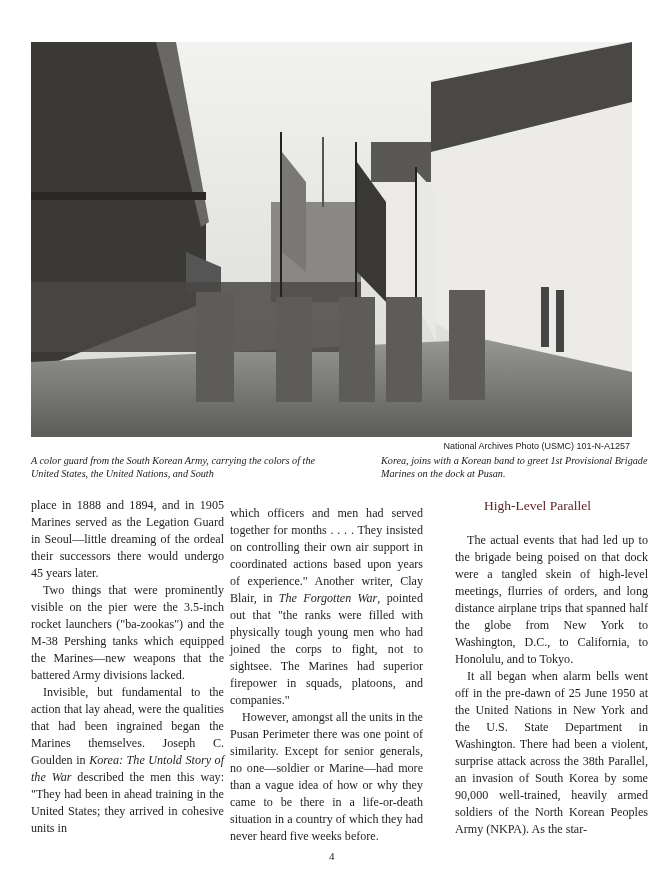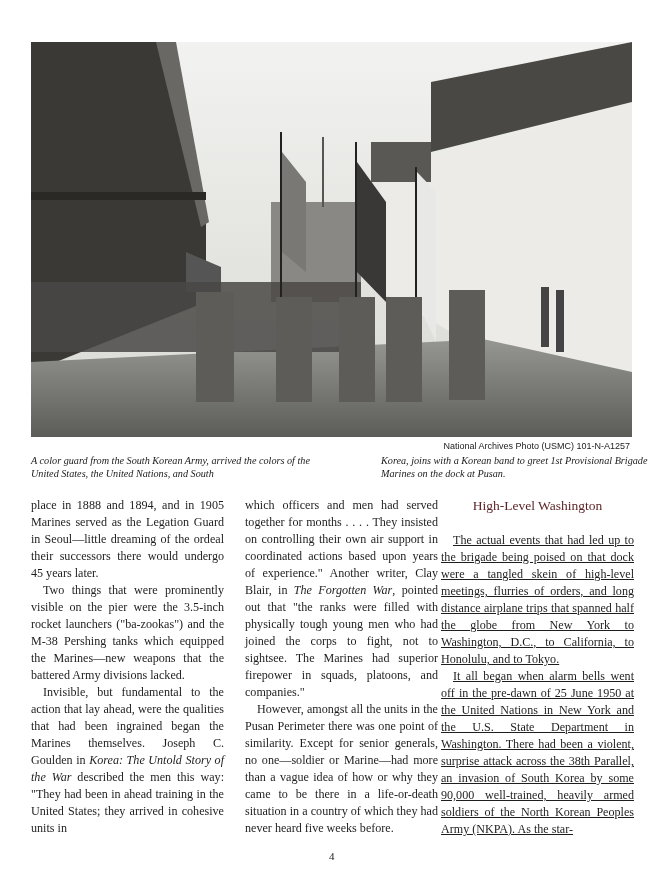--- a/index.html
+++ b/index.html
@@ -21,22 +21,22 @@
   }
   .cap-left { left: 31px; width: 300px; }
   .cap-right { left: 341px; width: 300px; margin-left: 40px; }
   .col {
     position: absolute; top: 497px; width: 193px; font-size: 12.1px; line-height: 17px;
     text-align: justify; color: #1e1e1e;
   }
   .col p { margin: 0; text-indent: 12px; }
   .col p.noindent { text-indent: 0; }
   .col1 { left: 31px; }
-  .col2 { left: 245px; }
-  .col3 { left: 441px; top: 532px; text-decoration: underline; }
+  .col2 { left: 230px; margin-top: 8px; }
+  .col3 { left: 455px; top: 532px; }
   .heading {
     position: absolute; left: 441px; top: 498px; width: 193px; text-align: center;
     font-size: 13.5px; color: #5a1f22;
   }
   .page-number {
     position: absolute; left: 329px; top: 850px; font-size: 11px; color: #222;
   }
 </style>
 </head>
 <body>
@@ -85,34 +85,34 @@
       <rect x="245" y="255" width="36" height="105"></rect>
       <rect x="308" y="255" width="36" height="105"></rect>
       <rect x="355" y="255" width="36" height="105"></rect>
       <rect x="418" y="248" width="36" height="110"></rect>
     </g>
   </svg>
 </div>
 
 <div class="credit">National Archives Photo (USMC) 101-N-A1257</div>
 
-<div class="caption cap-left">A color guard from the South Korean Army, arrived the colors of the United States, the United Nations, and South</div>
+<div class="caption cap-left">A color guard from the South Korean Army, carrying the colors of the United States, the United Nations, and South</div>
 <div class="caption cap-right">Korea, joins with a Korean band to greet 1st Provisional Brigade Marines on the dock at Pusan.</div>
 
 <div class="col col1">
   <p class="noindent">place in 1888 and 1894, and in 1905 Marines served as the Legation Guard in Seoul—little dreaming of the ordeal their successors there would undergo 45 years later.</p>
   <p>Two things that were prominently visible on the pier were the 3.5-inch rocket launchers ("ba-zookas") and the M-38 Pershing tanks which equipped the Marines—new weapons that the battered Army divisions lacked.</p>
   <p><span>Invisible, but fundamental to the action that lay ahead, were the qualities that had been ingrained began the Marines themselves. Joseph C. Goulden in </span><em>Korea: The Untold Story of the War</em><span> described the men this way: "They had been in ahead training in the United States; they arrived in cohesive units in</span></p>
 </div>
 
 <div class="col col2">
   <p class="noindent"><span>which officers and men had served together for months . . . . They insisted on controlling their own air support in coordinated actions based upon years of experience." Another writer, Clay Blair, in </span><em>The Forgotten War</em><span>, pointed out that "the ranks were filled with physically tough young men who had joined the corps to fight, not to sightsee. The Marines had superior firepower in squads, platoons, and companies."</span></p>
   <p>However, amongst all the units in the Pusan Perimeter there was one point of similarity. Except for senior generals, no one—soldier or Marine—had more than a vague idea of how or why they came to be there in a life-or-death situation in a country of which they had never heard five weeks before.</p>
 </div>
 
-<div class="heading">High-Level Washington</div>
+<div class="heading">High-Level Parallel</div>
 
 <div class="col col3">
   <p>The actual events that had led up to the brigade being poised on that dock were a tangled skein of high-level meetings, flurries of orders, and long distance airplane trips that spanned half the globe from New York to Washington, D.C., to California, to Honolulu, and to Tokyo.</p>
   <p>It all began when alarm bells went off in the pre-dawn of 25 June 1950 at the United Nations in New York and the U.S. State Department in Washington. There had been a violent, surprise attack across the 38th Parallel, an invasion of South Korea by some 90,000 well-trained, heavily armed soldiers of the North Korean Peoples Army (NKPA). As the star-</p>
 </div>
 
 <div class="page-number">4</div>
 
 </body></html>

